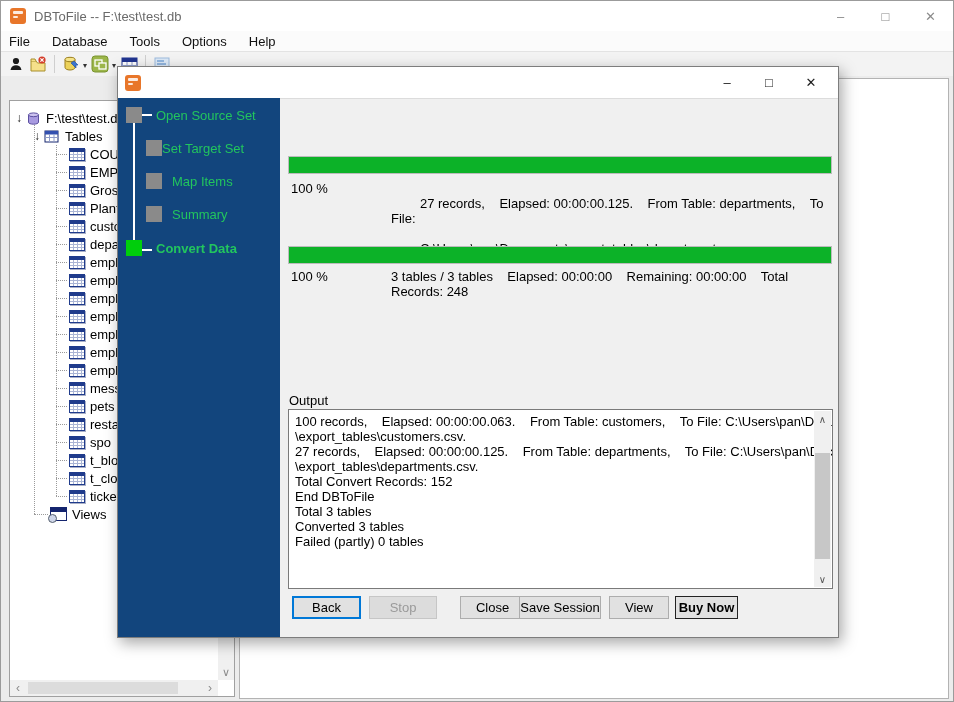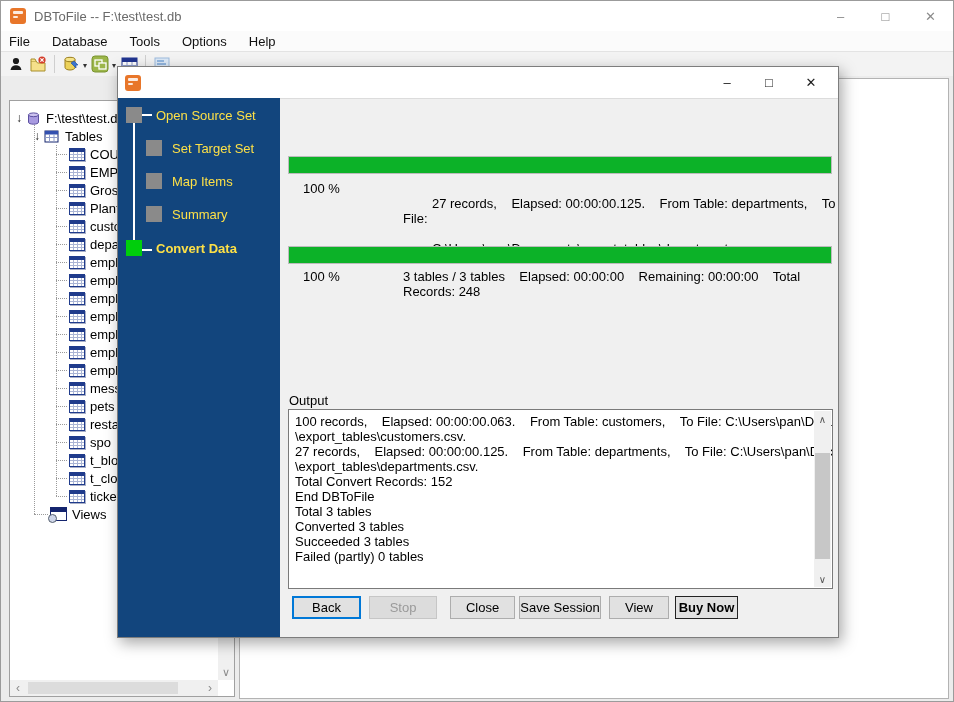--- a/index.html
+++ b/index.html
@@ -52,26 +52,26 @@
   .dlg-titlebar{position:absolute;left:0;top:0;right:0;height:31px;background:#fff;display:flex;align-items:center}
   .dlg-titlebar .appico{margin-left:7px}
   .dlg-ctrls{margin-left:auto;display:flex;margin-right:6px}
   .dlg-ctrls span{width:42px;height:30px;display:flex;align-items:center;justify-content:center;color:#1a1a1a;font-size:13px}
   .wizard{position:absolute;left:0;top:31px;width:162px;bottom:0;background:#12457d}
   .wstep{position:absolute;height:16px;display:flex;align-items:center}
   .wsq{width:16px;height:16px;background:#8a8a8a;flex:0 0 auto}
   .wsq.green{background:#00ce0c}
   .wline-v{position:absolute;left:15px;top:25px;width:2px;height:119px;background:#fff}
   .wline-h{position:absolute;width:10px;height:2px;background:#fff}
-  .wlabel{color:#fde047;margin-left:0}
+  .wlabel{color:#22c55e;margin-left:0}
   .wstep.active .wlabel{font-weight:bold}
   .dlg-content{position:absolute;left:162px;top:31px;right:0;bottom:0;border-top:1px solid #dcdcdc}
   .pbar{position:absolute;left:8px;width:544px;height:18px;background:#e6e6e6;border:1px solid #bcbcbc;box-sizing:border-box}
   .pfill{height:100%;background:#0cb228}
-  .prow{position:absolute;left:12px;right:0;display:flex}
+  .prow{position:absolute;left:0;right:0;display:flex}
   .ppercent{width:100px;padding-left:11px;flex:0 0 auto}
   .pinfo{white-space:pre-wrap;width:440px;line-height:15px}
   .out-label{position:absolute;left:9px}
   .out-box{position:absolute;left:8px;top:310px;width:545px;height:180px;background:#fff;border:1px solid #7a7a7a;box-sizing:border-box;padding:4px 22px 0 6px;overflow:hidden}
   .out-box .oline{line-height:15px;white-space:pre}
   .out-scroll{position:absolute;right:1px;top:1px;bottom:1px;width:17px;background:#f0f0f0}
   .out-scroll .sa{position:absolute;left:0;right:0;height:16px;display:flex;align-items:center;justify-content:center;color:#555;font-size:10px}
   .out-scroll .sa.up{top:0}
   .out-scroll .sa.down{bottom:0}
   .out-thumb{position:absolute;left:1px;right:1px;top:42px;height:106px;background:#c7c7c7}
@@ -316,21 +316,21 @@
     <div class="wline-v"></div>
     <div class="wline-h" style="left:24px;top:16px"></div>
     <div class="wline-h" style="left:24px;top:151px"></div>
 
     <div class="wstep" style="left:8px;top:9px">
       <span class="wsq"></span>
       <span class="wlabel" style="margin-left:14px">Open Source Set</span>
     </div>
     <div class="wstep" style="left:28px;top:42px">
       <span class="wsq"></span>
-      <span class="wlabel" style="margin-left:10px">Set Target Set</span>
+      <span class="wlabel" style="">Set Target Set</span>
     </div>
     <div class="wstep" style="left:28px;top:75px">
       <span class="wsq"></span>
       <span class="wlabel" style="margin-left:10px">Map Items</span>
     </div>
     <div class="wstep" style="left:28px;top:108px">
       <span class="wsq"></span>
       <span class="wlabel" style="margin-left:10px">Summary</span>
     </div>
     <div class="wstep active" style="left:8px;top:142px">
@@ -364,32 +364,31 @@
 
     <div class="out-box">
       <div class="oline">100 records,    Elapsed: 00:00:00.063.    From Table: customers,    To File: C:\Users\pan\Documents</div>
       <div class="oline">\export_tables\customers.csv.</div>
       <div class="oline">27 records,    Elapsed: 00:00:00.125.    From Table: departments,    To File: C:\Users\pan\Documents</div>
       <div class="oline">\export_tables\departments.csv.</div>
       <div class="oline">Total Convert Records: 152</div>
       <div class="oline">End DBToFile</div>
       <div class="oline">Total 3 tables</div>
       <div class="oline">Converted 3 tables</div>
-      <div class="oline">Succeeded 3 tables</div>
       <div class="oline">Failed (partly) 0 tables</div>
       <div class="out-scroll">
         <span class="sa up">∧</span>
         <div class="out-thumb"></div>
         <span class="sa down">∨</span>
       </div>
     </div>
 
     <div class="btnrow">
       <div class="btn focused" style="left:12px;width:69px">Back</div>
       <div class="btn disabled" style="left:89px;width:68px">Stop</div>
-      <div class="btn" style="left:170px;width:65px">Close</div>
+      <div class="btn" style="left:180px;width:65px">Close</div>
       <div class="btn" style="left:239px;width:82px">Save Session</div>
       <div class="btn" style="left:329px;width:60px">View</div>
       <div class="btn emph" style="left:395px;width:63px">Buy Now</div>
     </div>
 
   </div>
 </div>
 
 </body></html>

